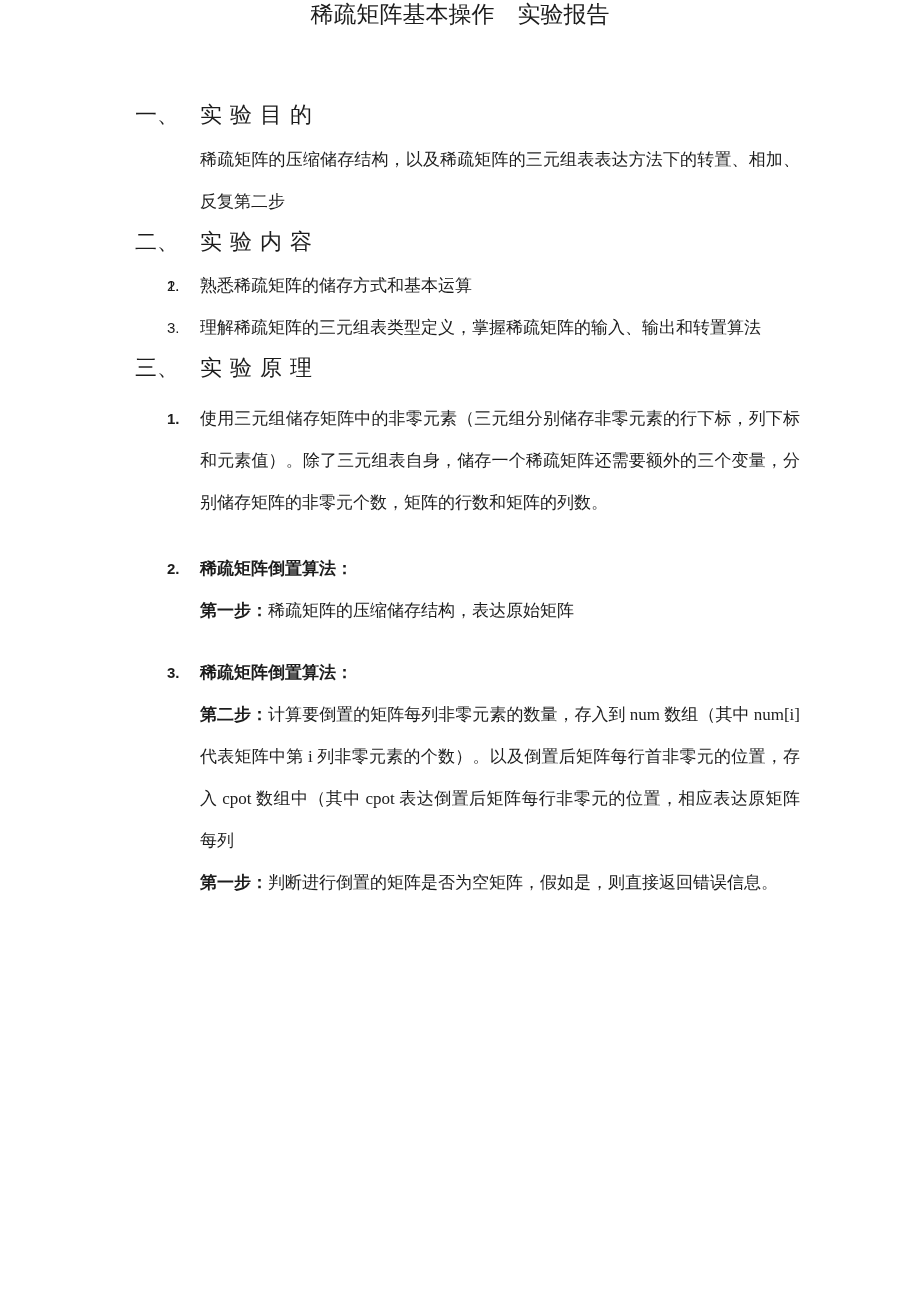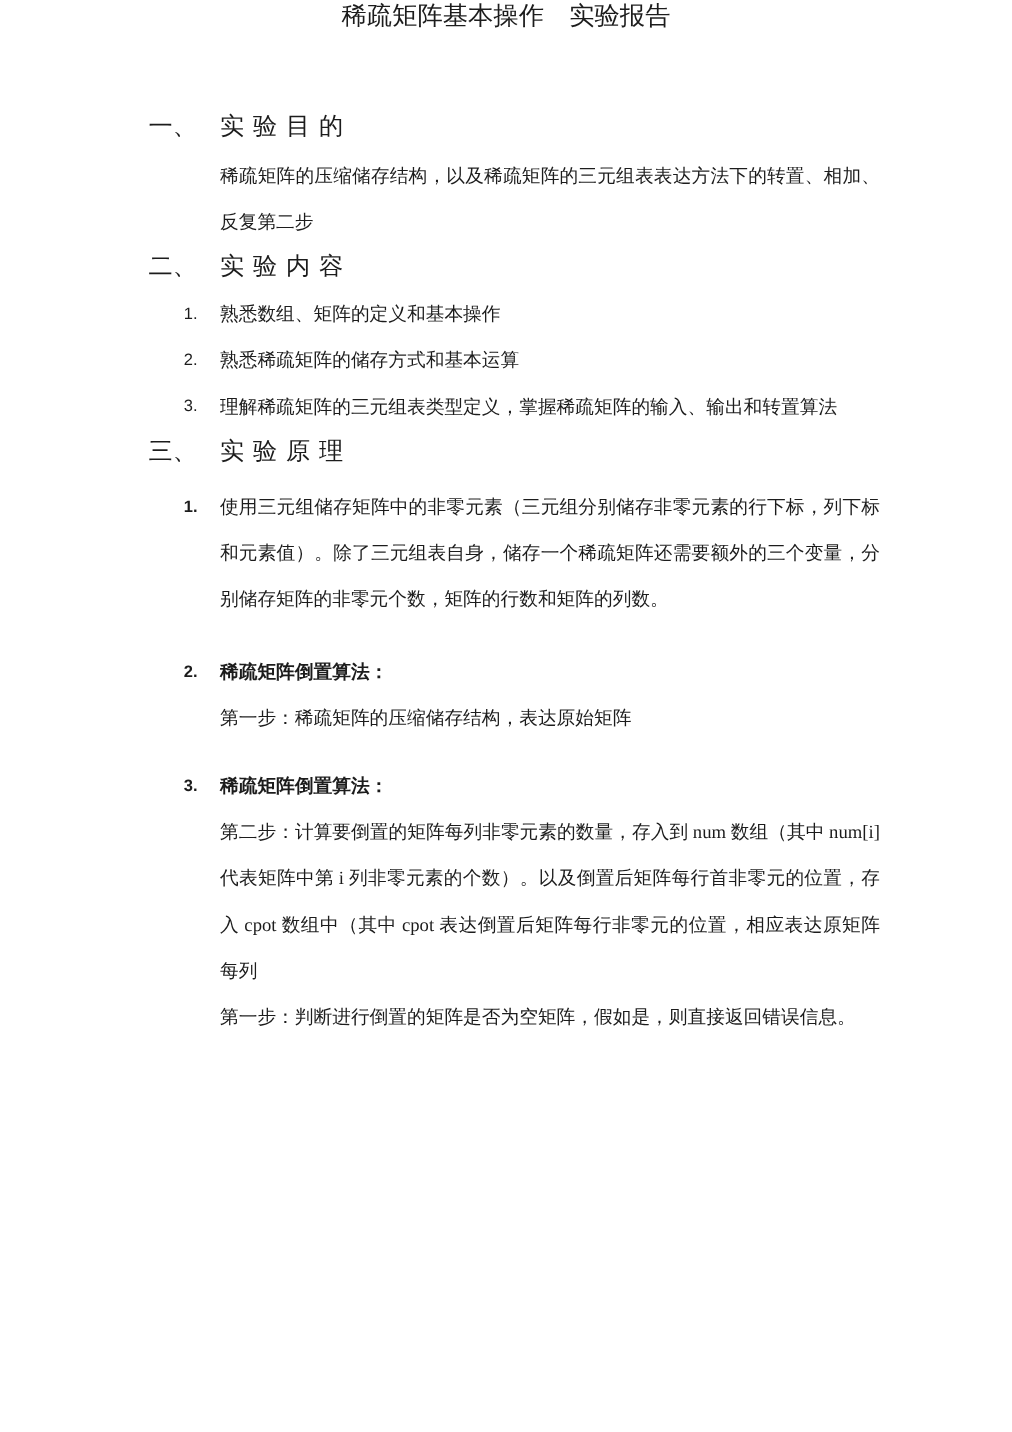--- a/index.html
+++ b/index.html
@@ -55,21 +55,21 @@
     left: -33px;
     top: 0;
     width: 26px;
     font-family: "Liberation Sans", "DejaVu Sans", sans-serif;
     font-size: 15px;
     text-align: left;
     letter-spacing: 0;
   }
   .li .no.bold { font-weight: bold; }
   .algo-title { font-weight: bold; }
-  .step-label { font-weight: normal; }
+  .step-label { font-weight: bold; }
 </style>
 </head>
 <body>
 
 <div class="page">
 
   <div class="doc-title">稀疏矩阵基本操作　实验报告</div>
 
   <div class="sec-head mt-s1">
     <span class="num">一、</span>
@@ -77,21 +77,20 @@
   </div>
   <p class="para mt-p1">稀疏矩阵的压缩储存结构，以及稀疏矩阵的三元组表表达方法下的转置、相加、反复第二步</p>
 
   <div class="sec-head mt-s2">
     <span class="num">二、</span>
     <span class="txt">实验内容</span>
   </div>
   <div>
     <div class="li mt-l2">
       <span class="no">1.</span>
-      <span>熟悉数组、矩阵的定义和基本操作</span>
     </div>
     <div class="li">
       <span class="no">2.</span>
       <span>熟悉稀疏矩阵的储存方式和基本运算</span>
     </div>
     <div class="li">
       <span class="no">3.</span>
       <span>理解稀疏矩阵的三元组表类型定义，掌握稀疏矩阵的输入、输出和转置算法</span>
     </div>
   </div>

